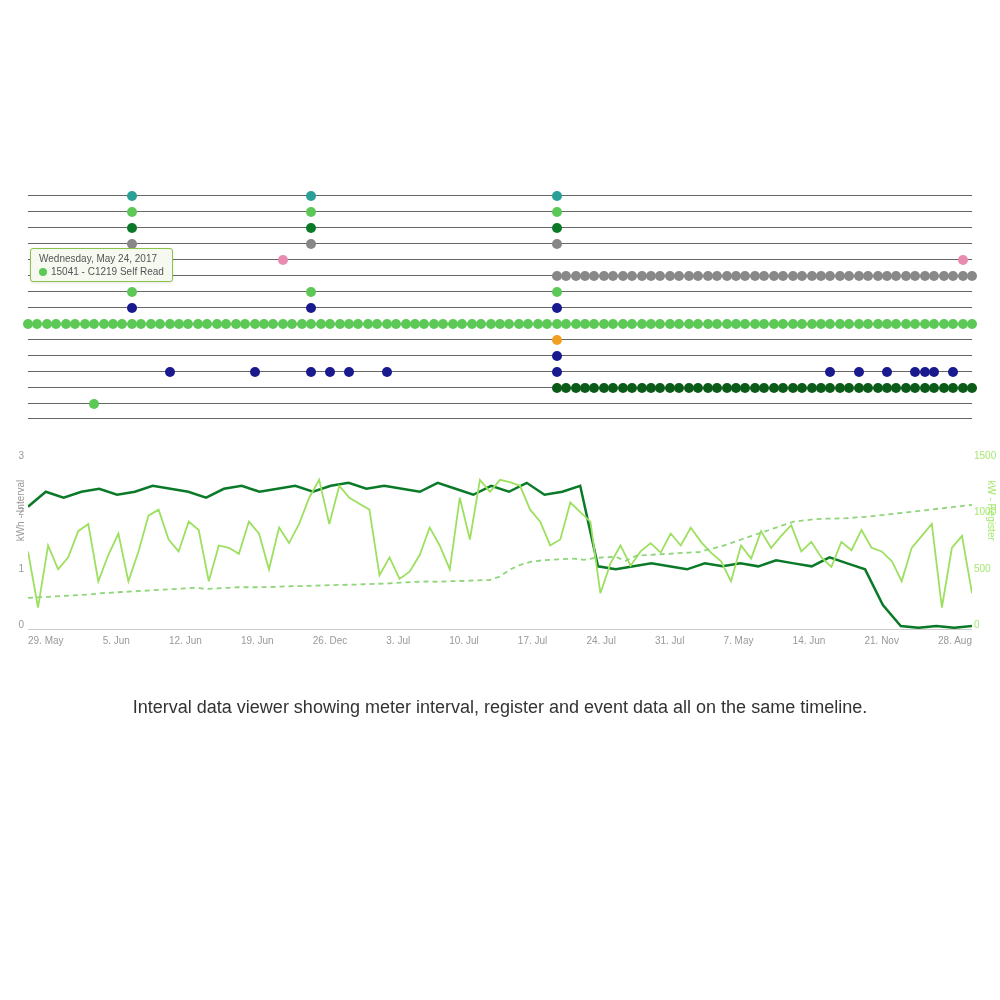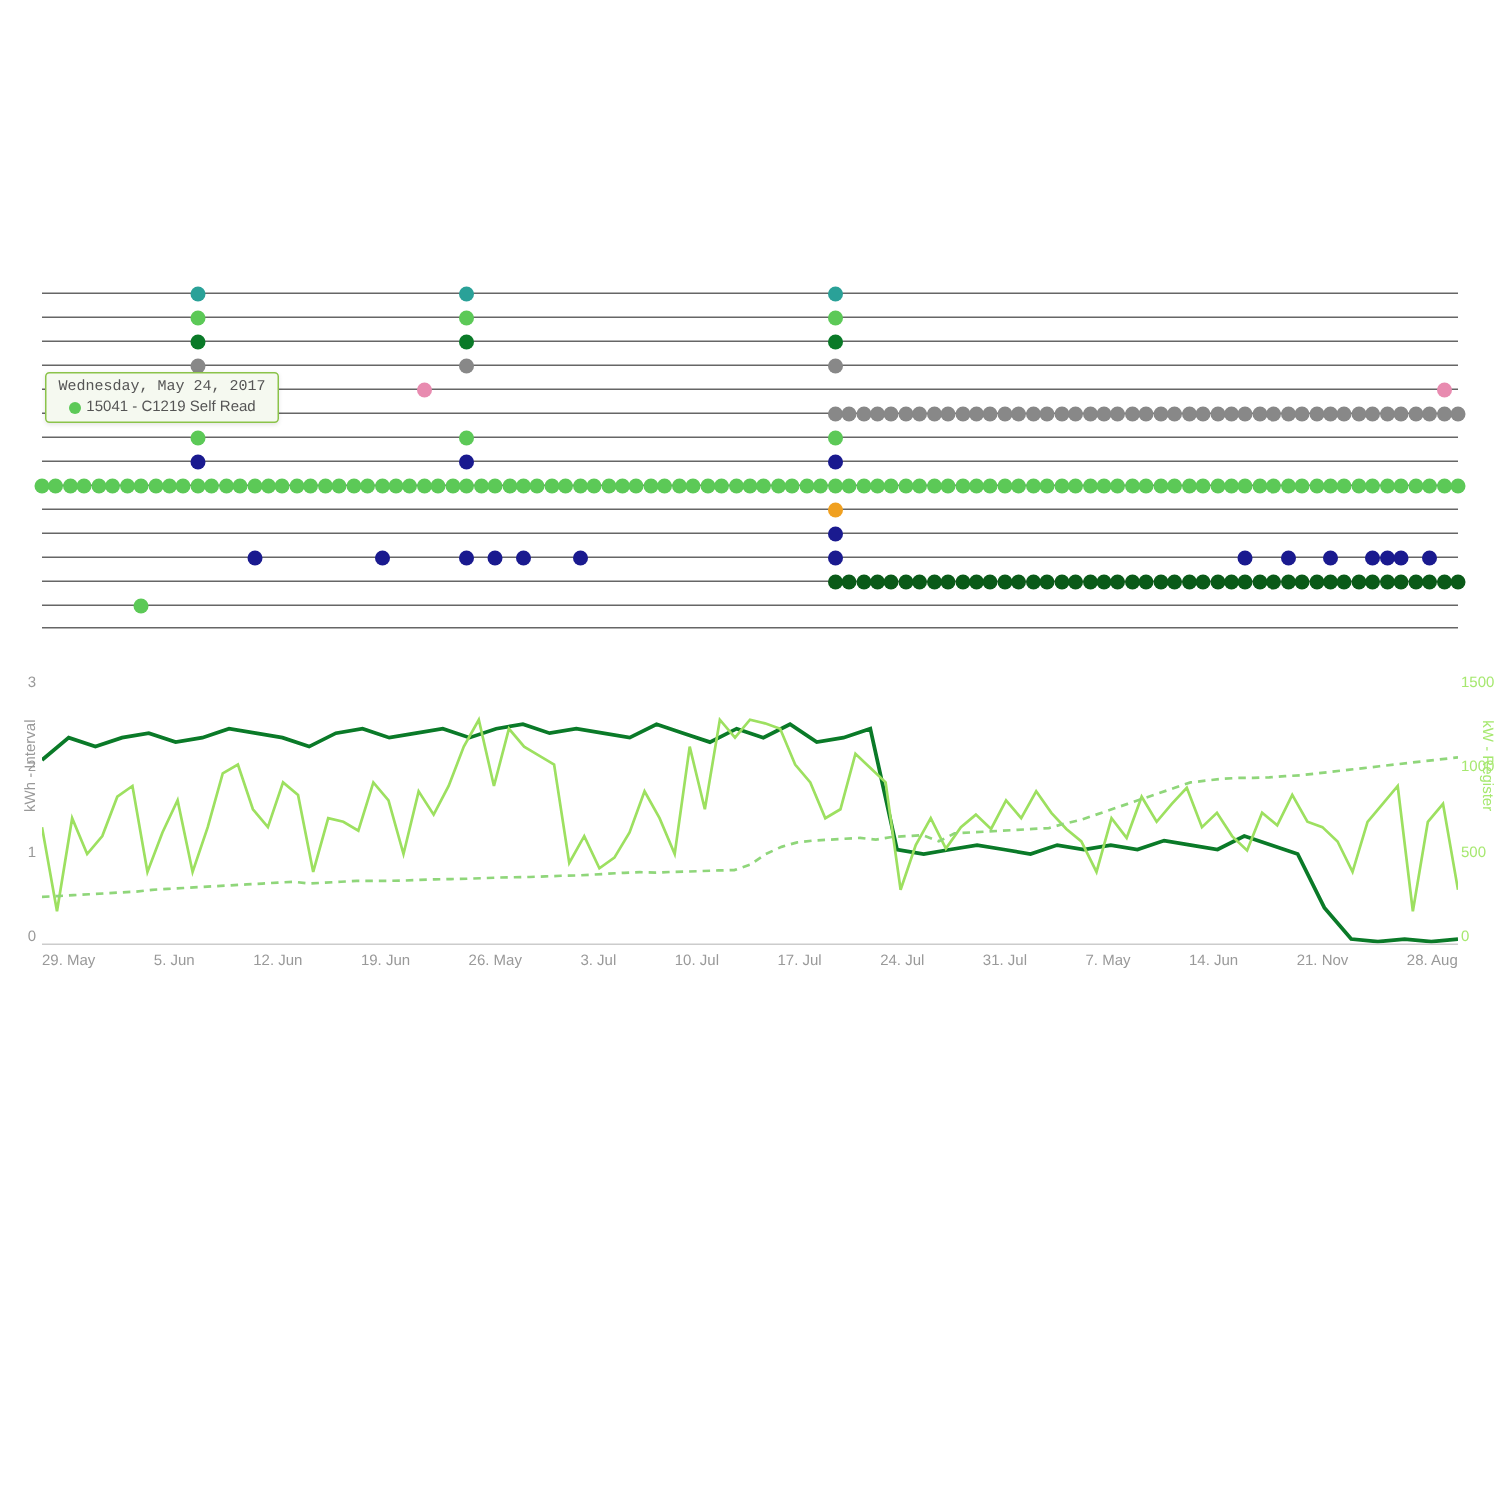--- a/index.html
+++ b/index.html
@@ -10,21 +10,21 @@
 .zoom-btn { background: #f0f0f0; border: none; padding: 3px 7px; margin-right: 2px; color: #666; cursor: pointer; font-size: 11px; border-radius: 2px; }
 .spacer { flex: 1; }
 .date-label { color: #777; margin: 0 4px; }
 .date-input { border: 1px solid #ccc; padding: 3px 6px; font-size: 11px; color: #666; border-radius: 2px; width: 138px; }
 .event-chart { position: relative; padding: 0 28px; height: 220px; }
 .event-row { position: relative; height: 16px; border-top: 1px solid #666; }
 .event-row:last-child { border-bottom: 1px solid #666; }
 .dot { position: absolute; width: 8px; height: 8px; border-radius: 50%; top: -4px; transform: translateX(-50%); }
 .dot.big { width: 10px; height: 10px; top: -5px; }
 .tooltip { position: absolute; background: #f5f9f0; border: 1px solid #8bc34a; border-radius: 3px; padding: 4px 8px; font-size: 10px; color: #555; z-index: 10; top: 53px; left: 30px; box-shadow: 0 1px 3px rgba(0,0,0,0.1); }
-.tooltip-date { margin-bottom: 2px; font-family: Liberation Mono, monospace; }
+.tooltip-date { margin-bottom: 2px; }
 .tooltip-item { display: flex; align-items: center; justify-content: center; }
 .tooltip-dot { width: 8px; height: 8px; border-radius: 50%; margin-right: 4px; }
 .line-chart { position: relative; margin: 35px 28px 0 28px; height: 220px; }
 .y-axis-left { position: absolute; left: -22px; top: 0; height: 180px; display: flex; flex-direction: column; justify-content: space-between; font-size: 10px; color: #999; text-align: right; width: 18px; }
 .y-axis-right { position: absolute; right: -30px; top: 0; height: 180px; display: flex; flex-direction: column; justify-content: space-between; font-size: 10px; color: #a6e86f; text-align: left; width: 28px; }
 .y-label-left { position: absolute; left: -38px; top: 55px; transform: rotate(-90deg); transform-origin: center; font-size: 10px; color: #999; white-space: nowrap; }
 .y-label-right { position: absolute; right: -50px; top: 55px; transform: rotate(90deg); transform-origin: center; font-size: 10px; color: #a6e86f; white-space: nowrap; }
 .plot-area { position: relative; height: 180px; border-bottom: 1px solid #ccc; }
 .x-axis { display: flex; justify-content: space-between; font-size: 10px; color: #999; margin-top: 5px; }
 .caption { text-align: center; font-size: 18px; color: #333; margin-top: 25px; line-height: 1.4; padding: 0 60px; }
@@ -323,26 +323,27 @@
           <path d="M0.0,57.0 L17.8,42.0 L35.6,48.0 L53.4,42.0 L71.2,39.0 L89.1,45.0 L106.9,42.0 L124.7,36.0 L142.5,39.0 L160.3,42.0 L178.1,48.0 L195.9,39.0 L213.7,36.0 L231.5,42.0 L249.4,39.0 L267.2,36.0 L285.0,42.0 L302.8,36.0 L320.6,33.0 L338.4,39.0 L356.2,36.0 L374.0,39.0 L391.8,42.0 L409.7,33.0 L427.5,39.0 L445.3,45.0 L463.1,36.0 L480.9,42.0 L498.7,33.0 L516.5,45.0 L534.3,42.0 L552.2,36.0 L570.0,117.0 L587.8,120.0 L605.6,117.0 L623.4,114.0 L641.2,117.0 L659.0,120.0 L676.8,114.0 L694.6,117.0 L712.5,114.0 L730.3,117.0 L748.1,111.0 L765.9,114.0 L783.7,117.0 L801.5,108.0 L819.3,114.0 L837.1,120.0 L854.9,156.0 L872.8,177.0 L890.6,178.8 L908.4,177.0 L926.2,178.8 L944.0,177.0 " fill="none" stroke="#0a7a28" stroke-width="2.5"></path>
           <path d="M0.0,102.0 L10.0,158.4 L20.1,96.0 L30.1,120.0 L40.2,108.0 L50.2,81.6 L60.3,74.4 L70.3,132.0 L80.3,105.6 L90.4,84.0 L100.4,132.0 L110.5,102.0 L120.5,66.0 L130.6,60.0 L140.6,90.0 L150.6,102.0 L160.7,72.0 L170.7,80.4 L180.8,132.0 L190.8,96.0 L200.9,98.4 L210.9,104.4 L220.9,72.0 L231.0,84.0 L241.0,120.0 L251.1,78.0 L261.1,93.6 L271.1,74.4 L281.2,48.0 L291.2,30.0 L301.3,74.4 L311.3,36.0 L321.4,48.0 L331.4,54.0 L341.4,60.0 L351.5,126.0 L361.5,108.0 L371.6,129.6 L381.6,122.4 L391.7,105.6 L401.7,78.0 L411.7,96.0 L421.8,120.0 L431.8,48.0 L441.9,90.0 L451.9,30.0 L462.0,42.0 L472.0,30.0 L482.0,32.4 L492.1,36.0 L502.1,60.0 L512.2,72.0 L522.2,96.0 L532.3,90.0 L542.3,52.8 L552.3,62.4 L562.4,72.0 L572.4,144.0 L582.5,114.0 L592.5,96.0 L602.6,116.4 L612.6,102.0 L622.6,93.6 L632.7,103.2 L642.7,84.0 L652.8,96.0 L662.8,78.0 L672.9,92.4 L682.9,103.2 L692.9,111.6 L703.0,132.0 L713.0,96.0 L723.1,109.2 L733.1,81.6 L743.1,98.4 L753.2,86.4 L763.2,75.6 L773.3,102.0 L783.3,92.4 L793.4,108.0 L803.4,117.6 L813.4,92.4 L823.5,100.8 L833.5,80.4 L843.6,98.4 L853.6,102.0 L863.7,111.6 L873.7,132.0 L883.7,98.4 L893.8,86.4 L903.8,74.4 L913.9,158.4 L923.9,98.4 L934.0,86.4 L944.0,144.0 " fill="none" stroke="#9de060" stroke-width="1.8"></path>
           <path d="M0.0,148.8 L10.5,148.2 L21.0,147.6 L31.5,147.0 L42.0,146.4 L52.4,145.8 L62.9,145.2 L73.4,144.0 L83.9,143.4 L94.4,142.8 L104.9,142.2 L115.4,141.6 L125.9,141.0 L136.4,140.4 L146.8,139.8 L157.3,139.2 L167.8,138.6 L178.3,139.8 L188.8,139.2 L199.3,138.6 L209.8,138.0 L220.3,138.0 L230.8,138.0 L241.2,137.8 L251.7,137.4 L262.2,137.0 L272.7,136.8 L283.2,136.6 L293.7,136.2 L304.2,135.8 L314.7,135.6 L325.2,135.4 L335.6,135.0 L346.1,134.6 L356.6,134.4 L367.1,133.8 L377.6,133.2 L388.1,132.6 L398.6,132.2 L409.1,132.5 L419.6,132.0 L430.0,131.8 L440.5,131.4 L451.0,131.0 L461.5,130.8 L472.0,127.2 L482.5,120.0 L493.0,115.2 L503.5,112.2 L514.0,111.0 L524.4,110.4 L534.9,109.8 L545.4,109.2 L555.9,110.4 L566.4,108.6 L576.9,108.0 L587.4,107.4 L597.9,111.5 L608.4,106.2 L618.8,105.6 L629.3,105.0 L639.8,104.4 L650.3,103.8 L660.8,103.2 L671.3,102.6 L681.8,99.6 L692.3,97.2 L702.8,93.6 L713.2,90.0 L723.7,86.4 L734.2,82.8 L744.7,79.2 L755.2,75.6 L765.7,72.0 L776.2,70.8 L786.7,69.6 L797.2,69.0 L807.6,69.0 L818.1,68.6 L828.6,67.8 L839.1,67.2 L849.6,66.0 L860.1,64.8 L870.6,63.6 L881.1,62.4 L891.6,61.2 L902.0,60.0 L912.5,58.8 L923.0,57.6 L933.5,56.4 L944.0,55.2 " fill="none" stroke="#8fd67a" stroke-width="1.8" stroke-dasharray="5,4"></path>
         </svg>
     </div>
     <div class="x-axis" id="xaxis">
         <span>29. May</span>
         <span>5. Jun</span>
         <span>12. Jun</span>
         <span>19. Jun</span>
-        <span>26. May</span>
+        <span>26. Dec</span>
         <span>3. Jul</span>
         <span>10. Jul</span>
         <span>17. Jul</span>
         <span>24. Jul</span>
         <span>31. Jul</span>
         <span>7. May</span>
         <span>14. Jun</span>
         <span>21. Nov</span>
         <span>28. Aug</span>
       </div>
   </div>
 
+  <div class="caption">Interval data viewer showing meter interval, register and event data all on the same timeline.</div>
 </div>
 
 </body></html>

